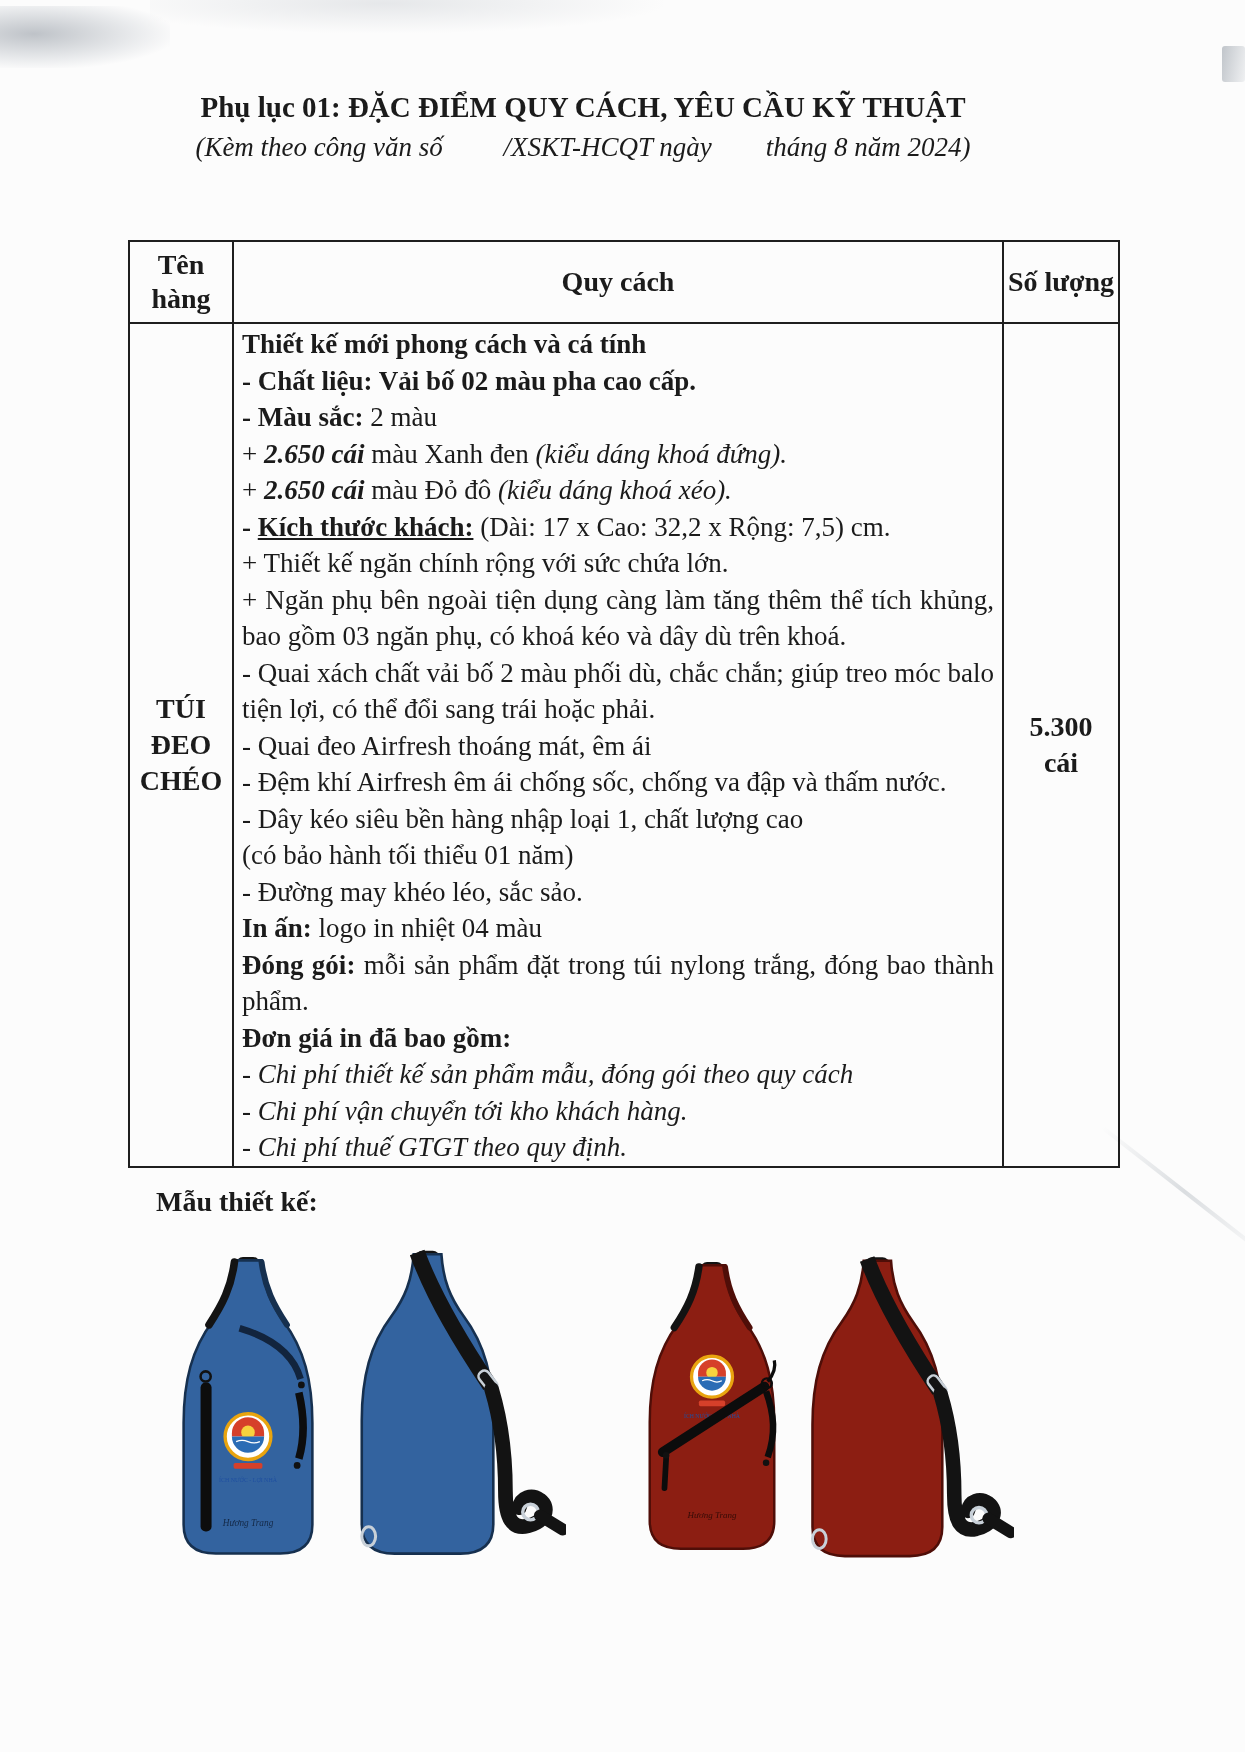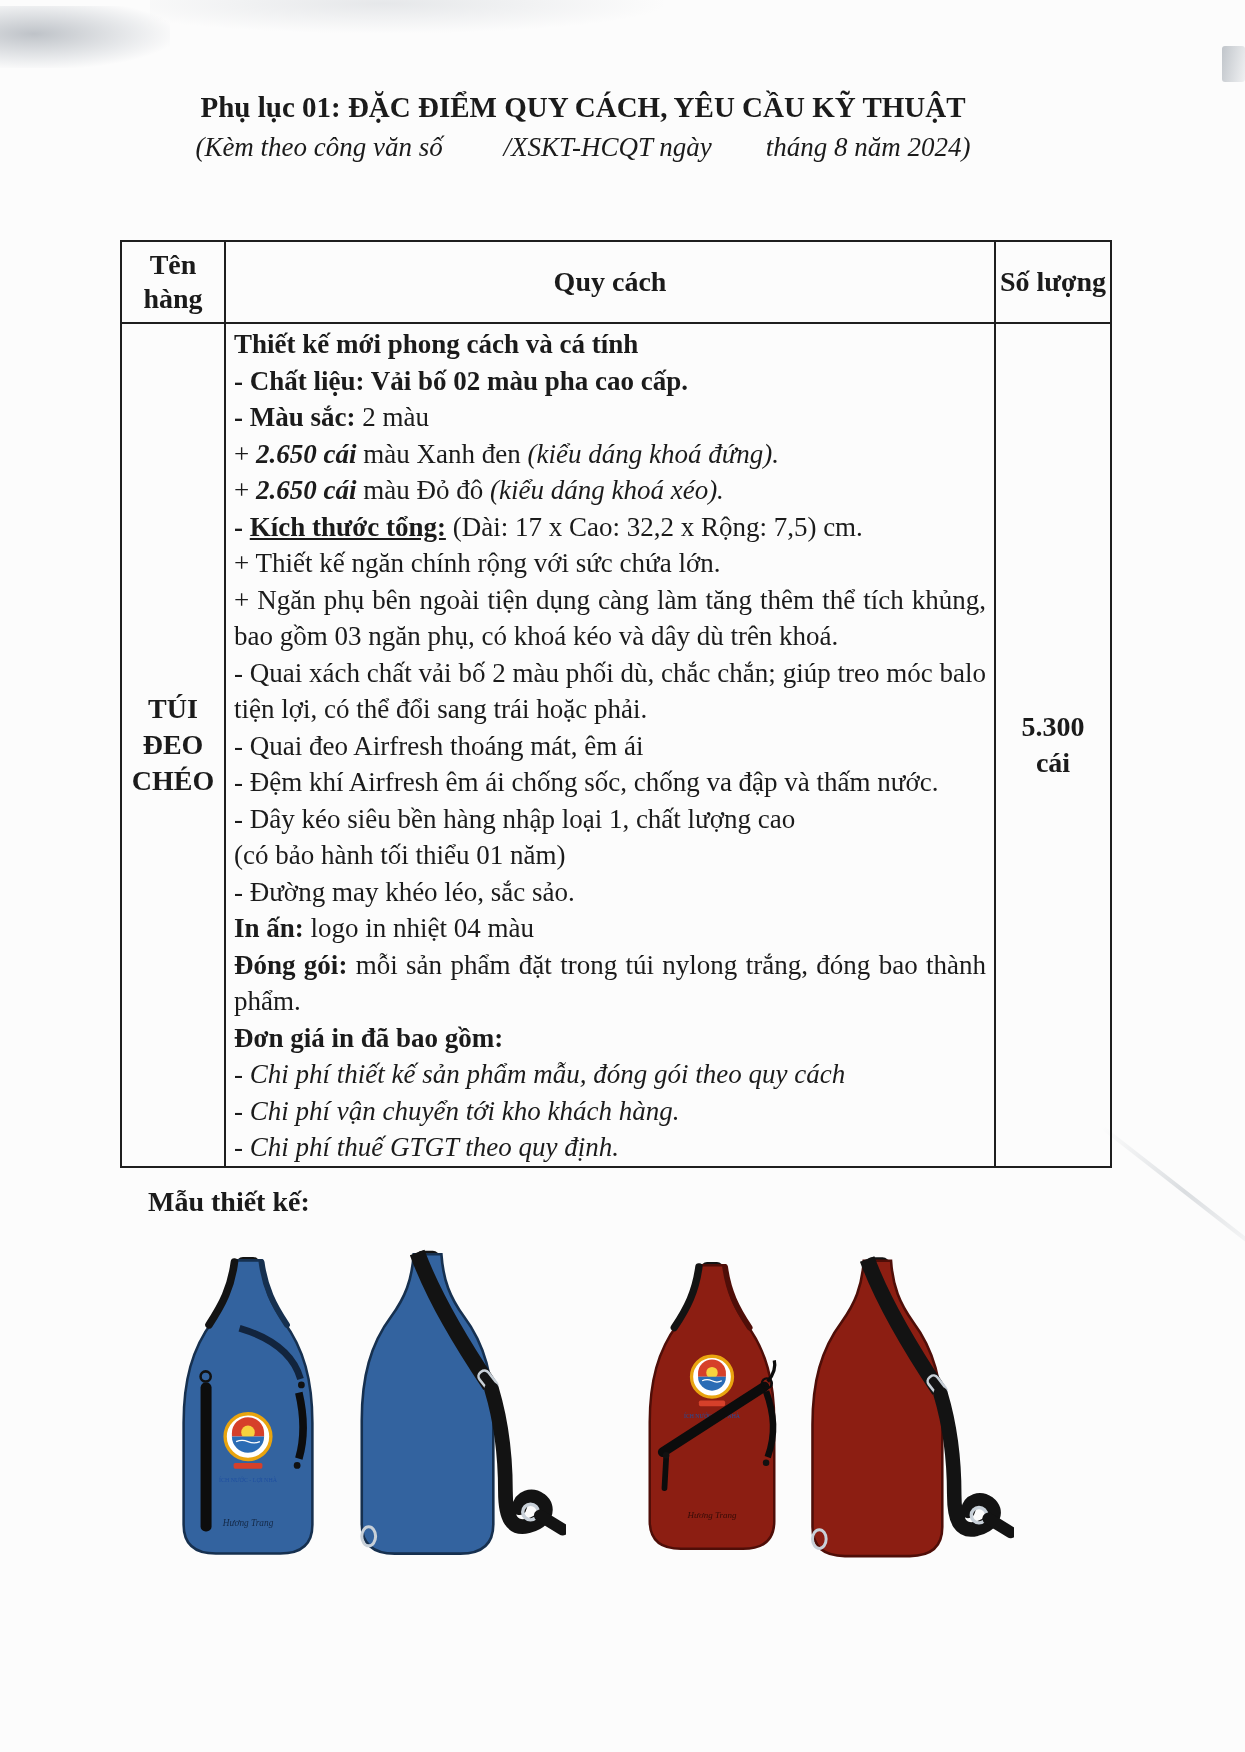--- a/index.html
+++ b/index.html
@@ -16,34 +16,34 @@
     background:linear-gradient(100deg,rgba(120,130,142,.45),rgba(170,178,188,.15));border-radius:3px;}
   #smudge-diag{left:1080px;top:1190px;width:210px;height:4px;
     background:linear-gradient(90deg,transparent,rgba(140,150,160,.30),transparent);transform:rotate(38deg);}
 
   
   #heading{position:absolute;left:48px;top:86px;width:1070px;text-align:center;}
   .title{font-weight:bold;font-size:29px;line-height:42px;}
   .subtitle{font-style:italic;font-size:27px;line-height:38px;}
 
   
-  #spec-table{position:absolute;left:120px;top:240px;width:990px;border-collapse:collapse;table-layout:fixed;}
+  #spec-table{position:absolute;left:128px;top:240px;width:990px;border-collapse:collapse;table-layout:fixed;}
   #spec-table td,#spec-table th{border:2px solid #1f1f1f;vertical-align:middle;padding:0;}
   col.c1{width:104px;} col.c2{width:770px;} col.c3{width:116px;}
   th{font-size:28px;font-weight:bold;line-height:34px;height:80px;text-align:center;}
   .name-cell,.qty-cell{text-align:center;font-weight:bold;font-size:28px;line-height:36px;}
   .spec-cell{vertical-align:top !important;padding:2px 8px 0 8px !important;height:838px;border-radius:12px;}
   .spec-line{font-size:27px;line-height:36.5px;text-align:left;}
   .spec-line.justify{text-align:justify;}
   .spec-line .b{font-weight:bold;}
   .spec-line .i{font-style:italic;}
   .spec-line .u{text-decoration:underline;}
 
   
-  #sample-label{position:absolute;left:148px;top:1186px;font-weight:bold;font-size:28px;}
+  #sample-label{position:absolute;left:156px;top:1186px;font-weight:bold;font-size:28px;}
 
   
   .bag{position:absolute;}
   #bag-blue-front{left:163px;top:1257px;}
   #bag-blue-back{left:341px;top:1244px;}
   #bag-red-front{left:627px;top:1262px;}
   #bag-red-back{left:792px;top:1251px;}
   svg text{font-family:"Liberation Serif","DejaVu Serif",serif;}
 </style>
 </head>
@@ -78,21 +78,21 @@
         <div>TÚI</div>
         <div>ĐEO</div>
         <div>CHÉO</div>
       </td>
       <td class="spec-cell">
             <div class="spec-line"><span class="b">Thiết kế mới phong cách và cá tính</span></div>
             <div class="spec-line"><span class="b">- Chất liệu: Vải bố 02 màu pha cao cấp.</span></div>
             <div class="spec-line"><span class="b">- Màu sắc: </span><span>2 màu</span></div>
             <div class="spec-line"><span>+ </span><span class="b i">2.650 cái</span><span> màu Xanh đen </span><span class="i">(kiểu dáng khoá đứng).</span></div>
             <div class="spec-line"><span>+ </span><span class="b i">2.650 cái</span><span> màu Đỏ đô </span><span class="i">(kiểu dáng khoá xéo).</span></div>
-            <div class="spec-line"><span class="b">- </span><span class="b u">Kích thước tổng:</span><span> (Dài: 17 x Cao: 32,2 x Rộng: 7,5) cm.</span></div>
+            <div class="spec-line"><span class="b">- </span><span class="b u">Kích thước khách:</span><span> (Dài: 17 x Cao: 32,2 x Rộng: 7,5) cm.</span></div>
             <div class="spec-line"><span>+ Thiết kế ngăn chính rộng với sức chứa lớn.</span></div>
             <div class="spec-line justify"><span>+ Ngăn phụ bên ngoài tiện dụng càng làm tăng thêm thể tích khủng, bao gồm 03 ngăn phụ, có khoá kéo và dây dù trên khoá.</span></div>
             <div class="spec-line justify"><span>- Quai xách chất vải bố 2 màu phối dù, chắc chắn; giúp treo móc balo tiện lợi, có thể đổi sang trái hoặc phải.</span></div>
             <div class="spec-line"><span>- Quai đeo Airfresh thoáng mát, êm ái</span></div>
             <div class="spec-line"><span>- Đệm khí Airfresh êm ái chống sốc, chống va đập và thấm nước.</span></div>
             <div class="spec-line"><span>- Dây kéo siêu bền hàng nhập loại 1, chất lượng cao</span></div>
             <div class="spec-line"><span>(có bảo hành tối thiểu 01 năm)</span></div>
             <div class="spec-line"><span>- Đường may khéo léo, sắc sảo.</span></div>
             <div class="spec-line"><span class="b">In ấn: </span><span>logo in nhiệt 04 màu</span></div>
             <div class="spec-line justify"><span class="b">Đóng gói: </span><span>mỗi sản phẩm đặt trong túi nylong trắng, đóng bao thành phẩm.</span></div>

